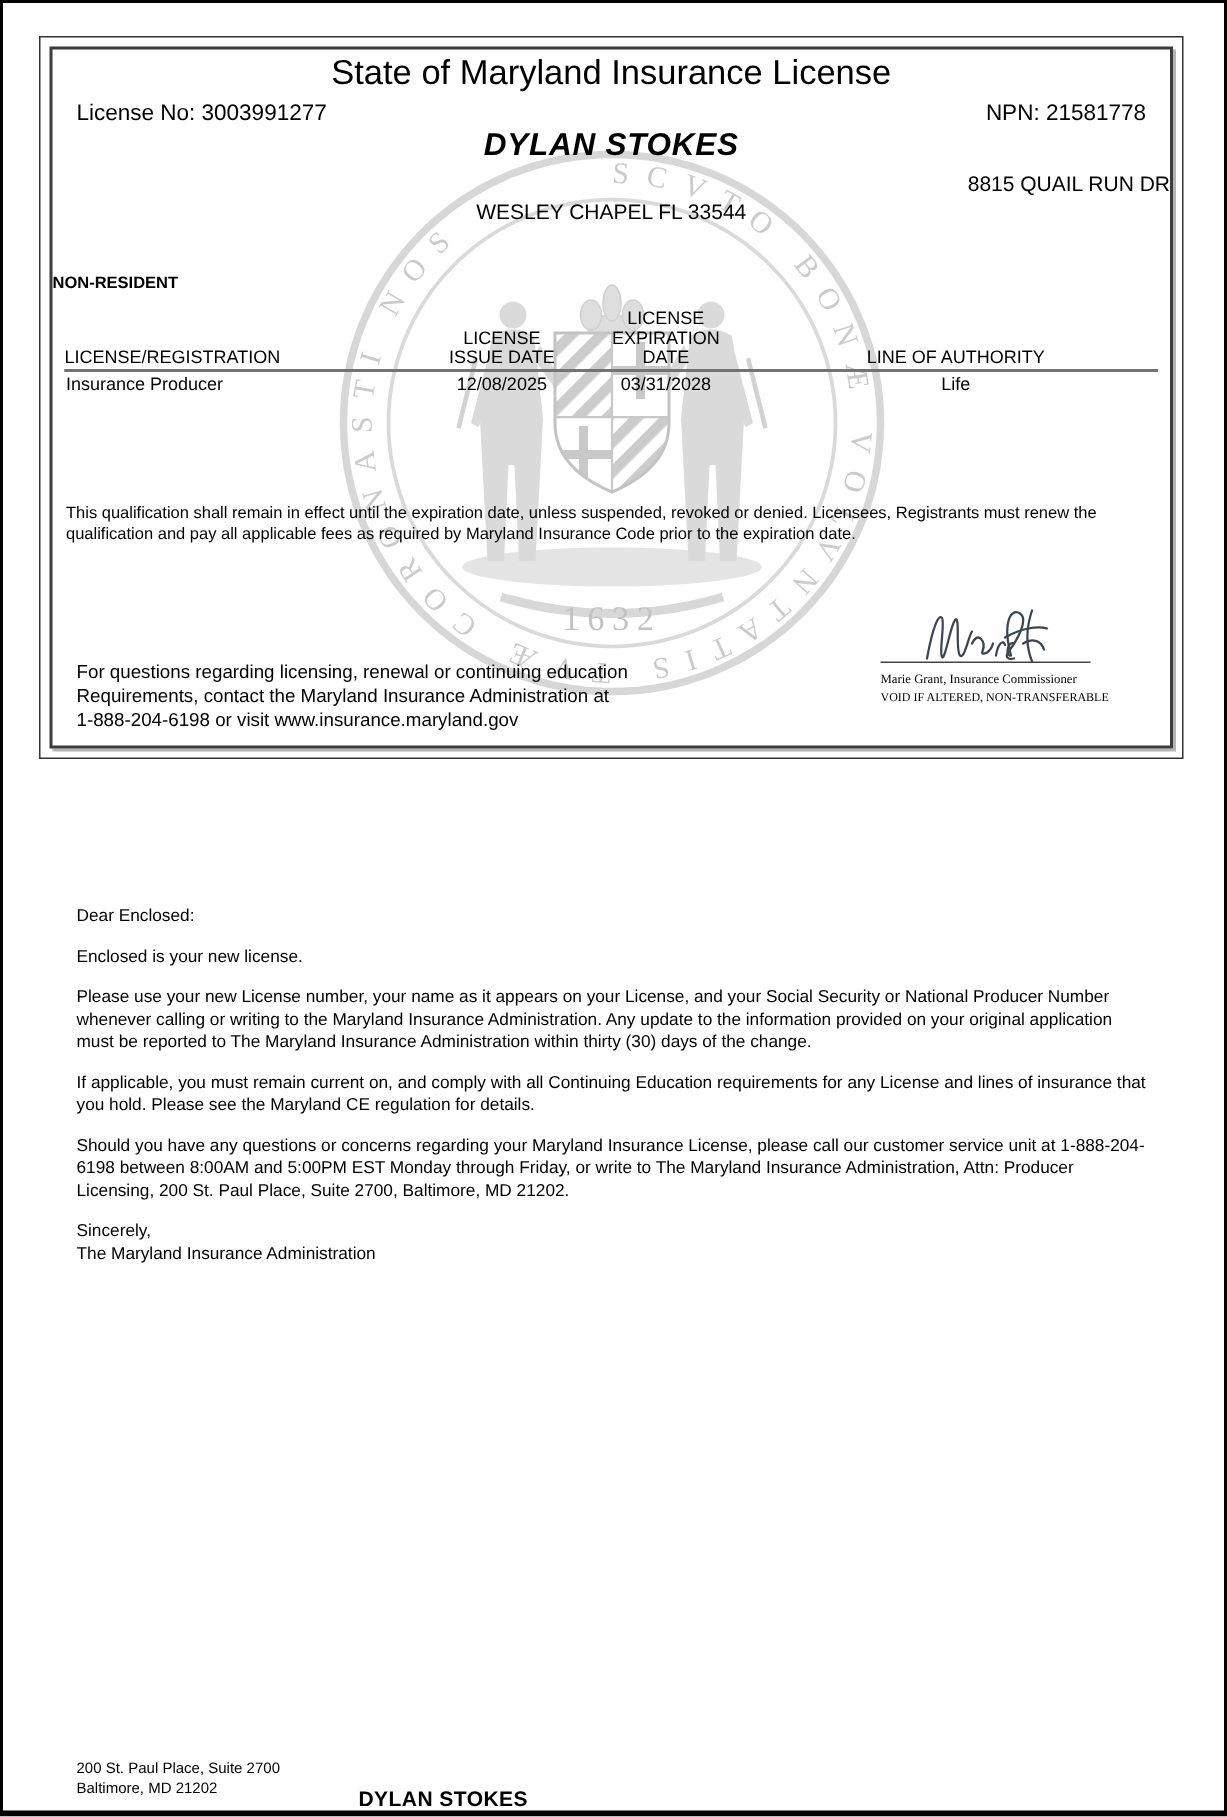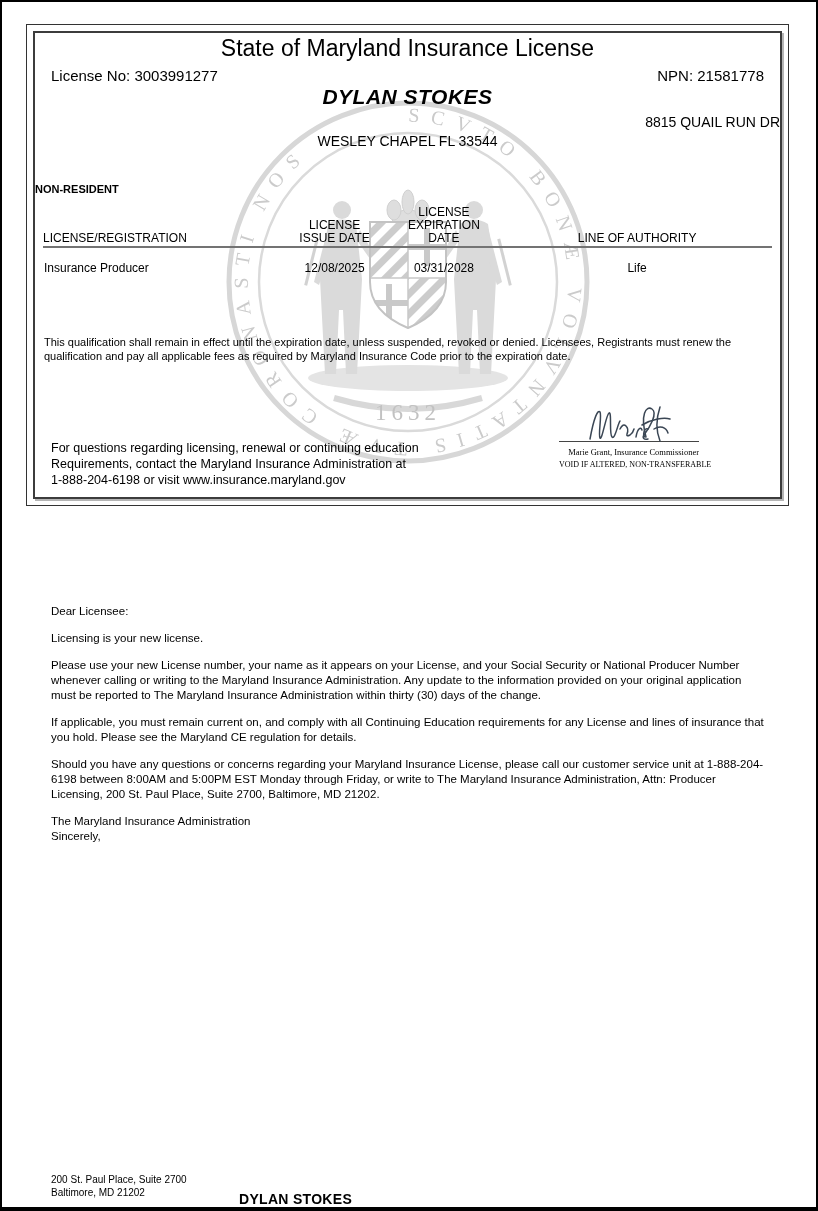--- a/index.html
+++ b/index.html
@@ -26,27 +26,27 @@
   .cert-title { position:absolute; top:2px; left:0; right:0; text-align:center; font-size:23px; }
   .cert-idrow { position:absolute; top:34px; left:16px; right:16px; display:flex; justify-content:space-between; font-size:15px; }
   .cert-name { position:absolute; top:52px; left:0; right:0; text-align:center; font-size:21px; font-weight:bold; font-style:italic; letter-spacing:.5px; }
   .addr1 { position:absolute; top:81px; left:0; right:0; text-align:right; font-size:14px; }
   .addr2 { position:absolute; top:100px; left:0; right:0; text-align:center; font-size:14px; }
   .certify { position:absolute; top:118px; left:9px; right:9px; font-size:11px; line-height:13px; }
   .residency { position:absolute; top:150px; left:0; right:0; text-align:left; font-size:11px; font-weight:bold; }
   .lic-table { position:absolute; top:173px; left:8px; right:8px; }
   table { border-collapse:collapse; width:100%; font-size:12px; table-layout:fixed; }
   th { vertical-align:bottom; font-weight:normal; border-bottom:2px solid #737373; padding:0 0 1px 0; line-height:13px; }
-  td { padding-top:14px; line-height:13px; }
+  td { padding-top:2px; line-height:13px; }
   .c1 { width:33%; text-align:left; }
   .c2 { width:14%; text-align:center; }
   .c3 { width:16%; text-align:center; }
   .c4 { width:37%; text-align:center; }
   .qualification { position:absolute; top:303px; left:9px; right:9px; font-size:11px; line-height:13.5px; }
-  .sig-block { position:absolute; left:524px; top:368px; width:140px; text-align:right; }
+  .sig-block { position:absolute; left:552px; top:368px; width:140px; text-align:left; }
   .sig-svg { display:block; margin:0 auto -6px auto; }
   .sig-line { border-top:1.5px solid #444; width:100%; }
   .sig-name { font-family:"Liberation Serif", serif; font-size:8.5px; margin-top:5px; white-space:nowrap; }
   .sig-void { font-family:"Liberation Serif", serif; font-size:8px; margin-top:3px; white-space:nowrap; }
   .contact { position:absolute; left:16px; bottom:9px; font-size:12.5px; line-height:16px; }
   
   .letter { position:absolute; left:49px; top:602px; width:714px; font-size:11.5px; line-height:15px; }
   .letter p { margin:0 0 12px 0; }
   .letter .nogap { margin:0; }
   
@@ -187,27 +187,27 @@
           <div>For questions regarding licensing, renewal or continuing education</div>
           <div>Requirements, contact the Maryland Insurance Administration at</div>
           <div>1-888-204-6198 or visit www.insurance.maryland.gov</div>
         </div>
       </div>
 
     </div>
   </div>
 
   <div class="letter">
-    <p>Dear Licensee:</p>
-    <p>Licensing is your new license.</p>
+    <p>Dear Enclosed:</p>
+    <p>Enclosed is your new license.</p>
     <p>Please use your new License number, your name as it appears on your License, and your Social Security or National Producer Number whenever calling or writing to the Maryland Insurance Administration. Any update to the information provided on your original application must be reported to The Maryland Insurance Administration within thirty (30) days of the change.</p>
     <p>If applicable, you must remain current on, and comply with all Continuing Education requirements for any License and lines of insurance that you hold. Please see the Maryland CE regulation for details.</p>
     <p>Should you have any questions or concerns regarding your Maryland Insurance License, please call our customer service unit at 1-888-204-6198 between 8:00AM and 5:00PM EST Monday through Friday, or write to The Maryland Insurance Administration, Attn: Producer Licensing, 200 St. Paul Place, Suite 2700, Baltimore, MD 21202.</p>
+    <p class="nogap">Sincerely,</p>
     <p class="nogap">The Maryland Insurance Administration</p>
-    <p class="nogap">Sincerely,</p>
   </div>
 
   <div class="footer-address">
     <div>200 St. Paul Place, Suite 2700</div>
     <div>Baltimore, MD 21202</div>
   </div>
   <div class="footer-name">DYLAN STOKES</div>
 
 </div>
 

